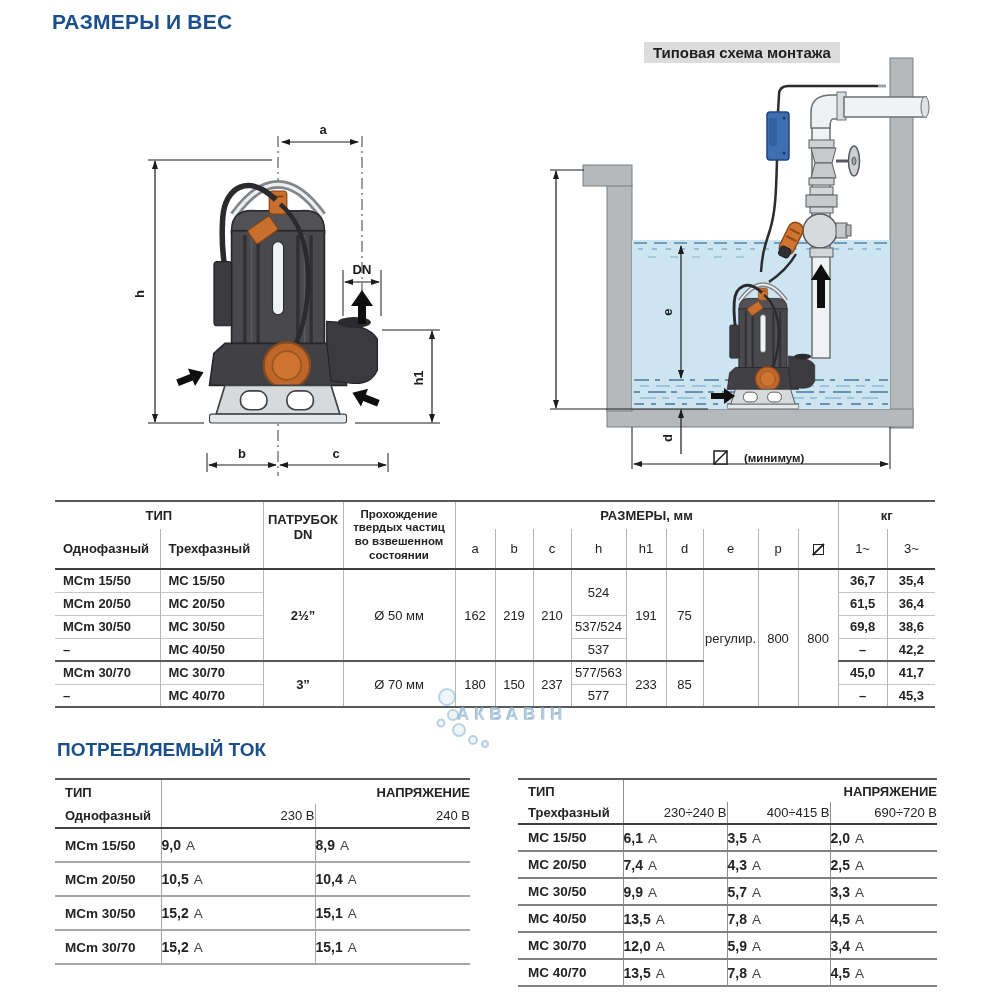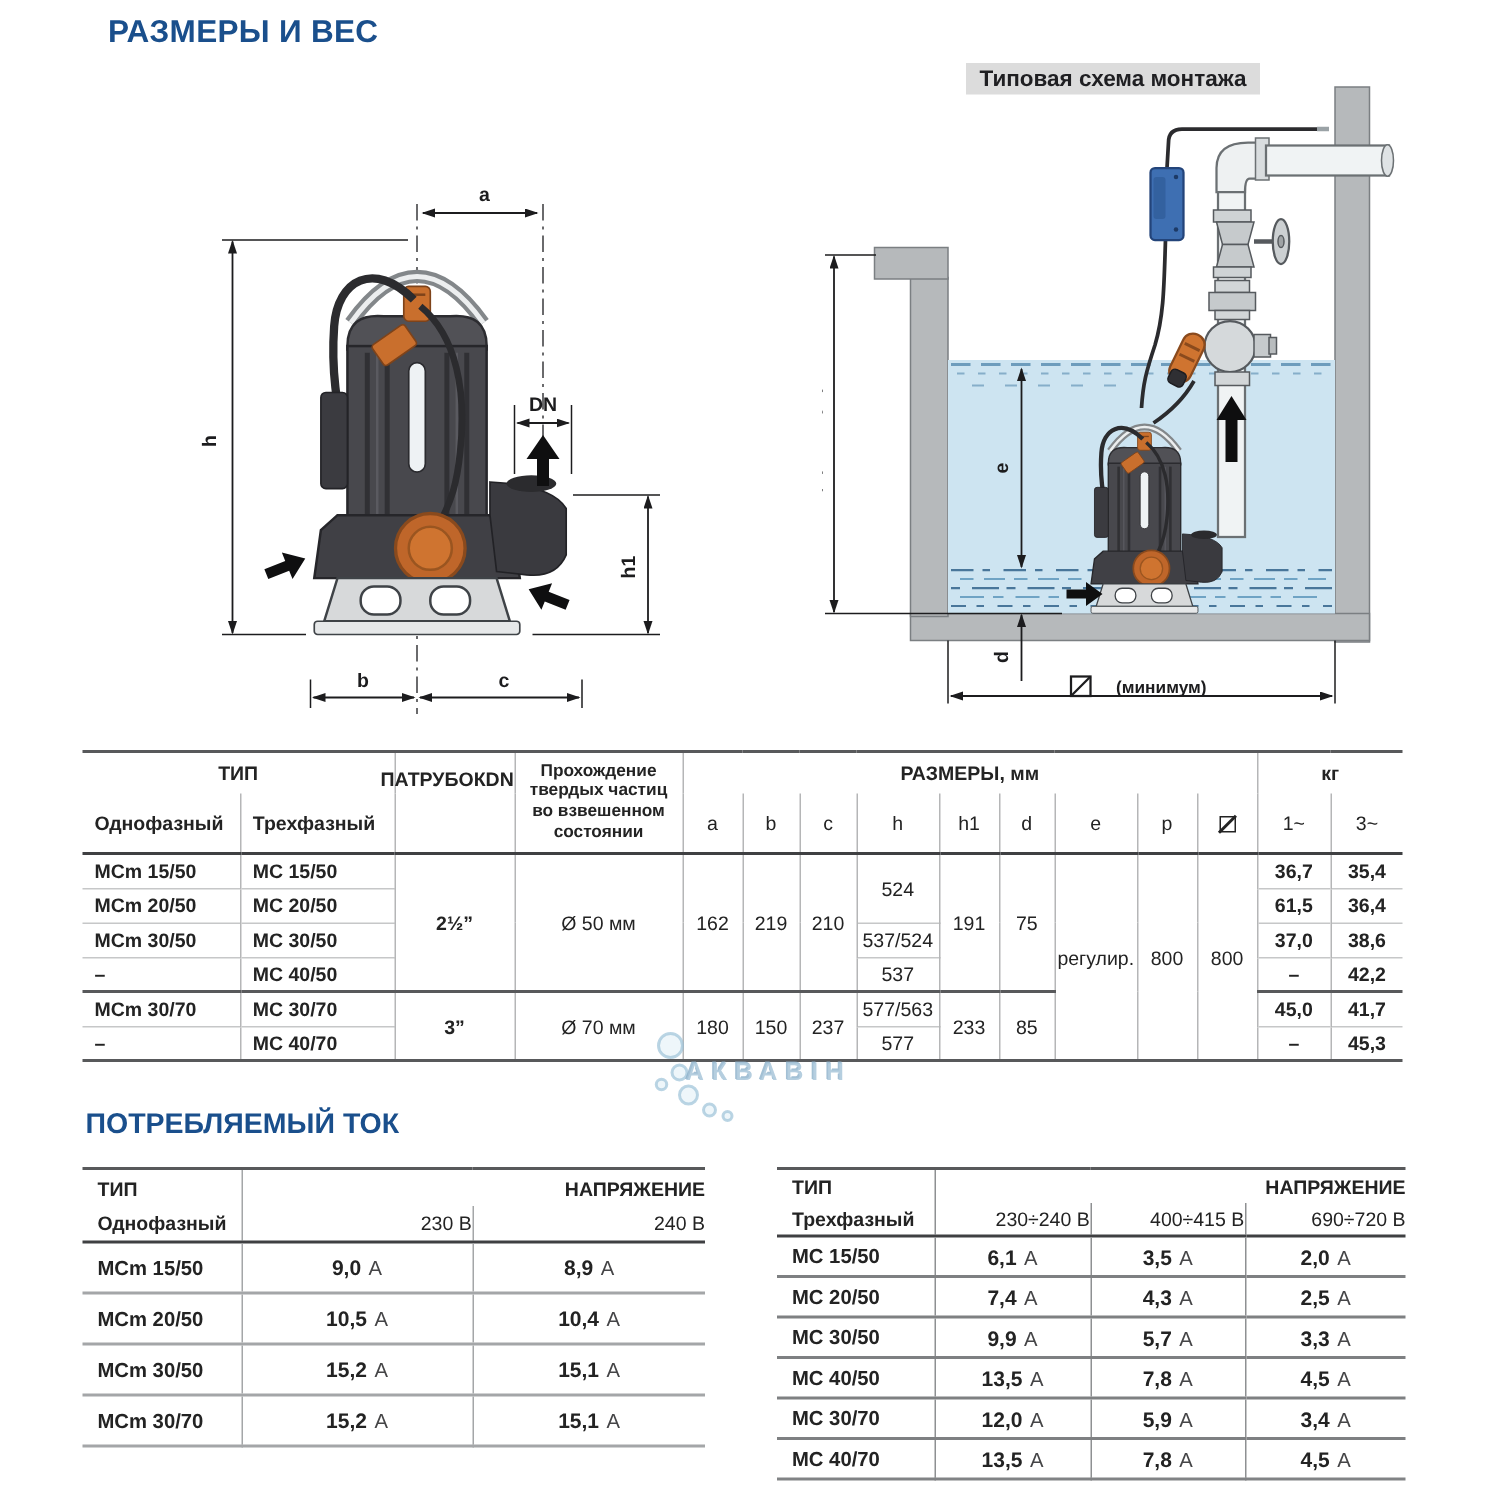--- a/index.html
+++ b/index.html
@@ -1,54 +1,54 @@
 <!DOCTYPE html>
 <html><head>
 <meta charset="utf-8">
 <style>
   * { margin:0; padding:0; box-sizing:border-box; }
   html,body { width:990px; height:1000px; background:#fff; overflow:hidden;
     font-family:"Liberation Sans", sans-serif; color:#232323; }
   .abs { position:absolute; }
-  #page-title { left:72px; top:10px; font-size:21px; font-weight:bold; color:#1a4f8c; letter-spacing:0.2px; }
+  #page-title { left:52px; top:10px; font-size:21px; font-weight:bold; color:#1a4f8c; letter-spacing:0.2px; }
   #section2-title { left:57px; top:739px; font-size:19px; font-weight:bold; color:#1a4f8c; }
   #scheme-title { left:644px; top:42px; font-size:15px; font-weight:bold; color:#1f1f22;
     background:#dcdcdc; padding:2px 9px; }
 
   
   #dim-table { left:55px; top:500px; width:880px; border-collapse:collapse; table-layout:fixed;
     border-top:2px solid #58595b; border-bottom:2px solid #58595b; font-size:13px; }
   #dim-table th, #dim-table td { border-left:1px solid #b5b6b7; vertical-align:middle; text-align:center; }
   #dim-table th:first-child, #dim-table td:first-child { border-left:none; }
   #dim-table thead th { font-weight:bold; }
   #dim-table .hb  { border-bottom:2.5px solid #3f4042; }
   #dim-table .hr1 { height:28px; }
   #dim-table .hr2 { height:40px; }
   #dim-table .reg { font-weight:400; }
   #dim-table tbody td { border-top:1px solid #c6c7c8; height:23px; }
   #dim-table tbody .b { font-weight:bold; }
   #dim-table .l { text-align:left; padding-left:8px; }
   #dim-table .gtop td { border-top:2px solid #58595b; }
-  .dnwrap { display:flex; flex-direction:row; justify-content:flex-end; height:60px; padding:7px 0 11px; }
+  .dnwrap { display:flex; flex-direction:column; justify-content:flex-start; height:60px; padding:7px 0 11px; }
   .solids-cell { font-size:11.5px; line-height:1.18; padding:2px 5px; }
   .sq-icon { display:inline-block; width:11px; height:11px; border:1.5px solid #232323;
     position:relative; vertical-align:middle; }
   .sq-icon::after { content:""; position:absolute; left:-1px; bottom:-1px; width:15.6px; height:1.5px;
     background:#232323; transform-origin:0 100%; transform:rotate(-45deg); }
 
   
   .amp { border-collapse:collapse; table-layout:fixed; font-size:13px;
     border-top:2px solid #58595b; }
   .amp th, .amp td { border-left:1.5px solid #a4a6a8; vertical-align:middle; }
   .amp th:first-child, .amp td:first-child { border-left:none; }
   .amp .hr2 th { border-bottom:2.5px solid #3f4042; }
   .amp th { font-weight:bold; text-align:right; }
   .amp .lft { text-align:left; padding-left:10px; }
   .amp .volt { font-weight:400;margin-left:28px; }
-  .amp tbody td { border-top:2px solid #a4a6a8; text-align:center; }
+  .amp tbody td { border-top:2px solid #a4a6a8; }
   .amp tbody .type { font-weight:bold; font-size:13.5px; }
   .amp .num { font-weight:bold; font-size:14px; }
   .amp .unit { margin-left:5px; color:#454547; font-size:13.5px; }
   #amp-left  { left:55px;  top:778px; width:415px; border-bottom:2px solid #a4a6a8; }
   #amp-left  .hr1 { height:25px; } #amp-left .hr2 { height:24px; } #amp-left tbody tr { height:34px; }
   #amp-right { left:518px; top:778px; width:419px; border-bottom:2px solid #818385; }
   #amp-right th, #amp-right td { border-left:1.5px solid #8e9092; }
   #amp-right th:first-child, #amp-right td:first-child { border-left:none; }
   #amp-right tbody td { border-top:2px solid #7e8082; }
   #amp-right .hr1 { height:23px; } #amp-right .hr2 { height:22px; } #amp-right tbody tr { height:27px; }
@@ -310,21 +310,21 @@
     <tr>
       <td class="l b">MCm 20/50</td>
       <td class="l b">MC 20/50</td>
       <td class="b">61,5</td>
       <td class="b">36,4</td>
     </tr>
     <tr>
       <td class="l b">MCm 30/50</td>
       <td class="l b">MC 30/50</td>
       <td>537/524</td>
-      <td class="b">37,0</td>
+      <td class="b">69,8</td>
       <td class="b">38,6</td>
     </tr>
     <tr>
       <td class="l b">–</td>
       <td class="l b">MC 40/50</td>
       <td>537</td>
       <td class="b">–</td>
       <td class="b">42,2</td>
     </tr>
     <tr class="gtop">

